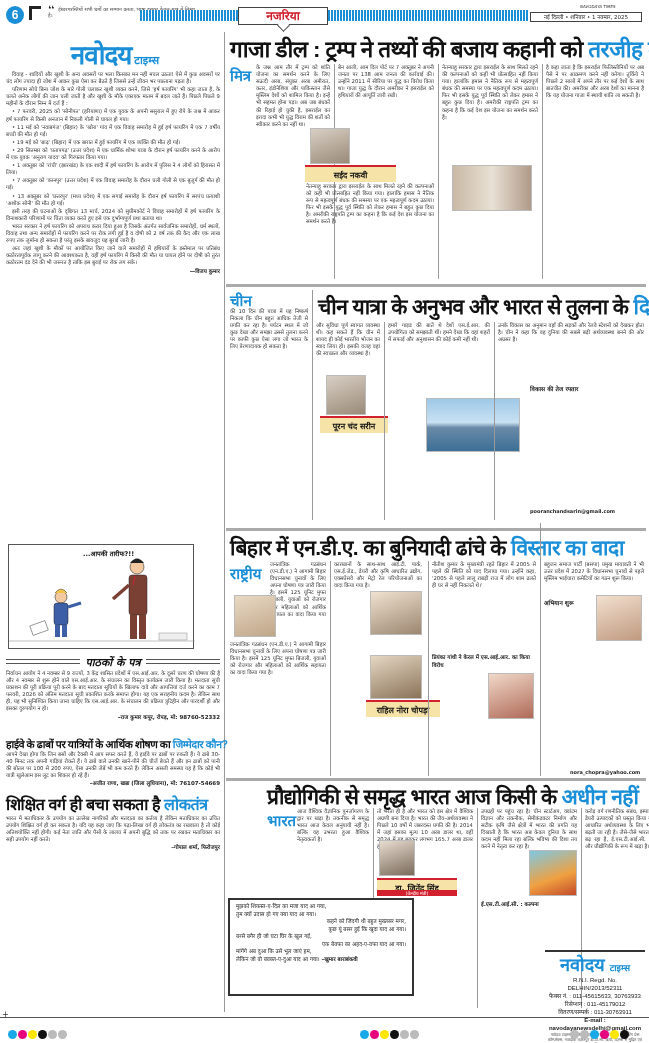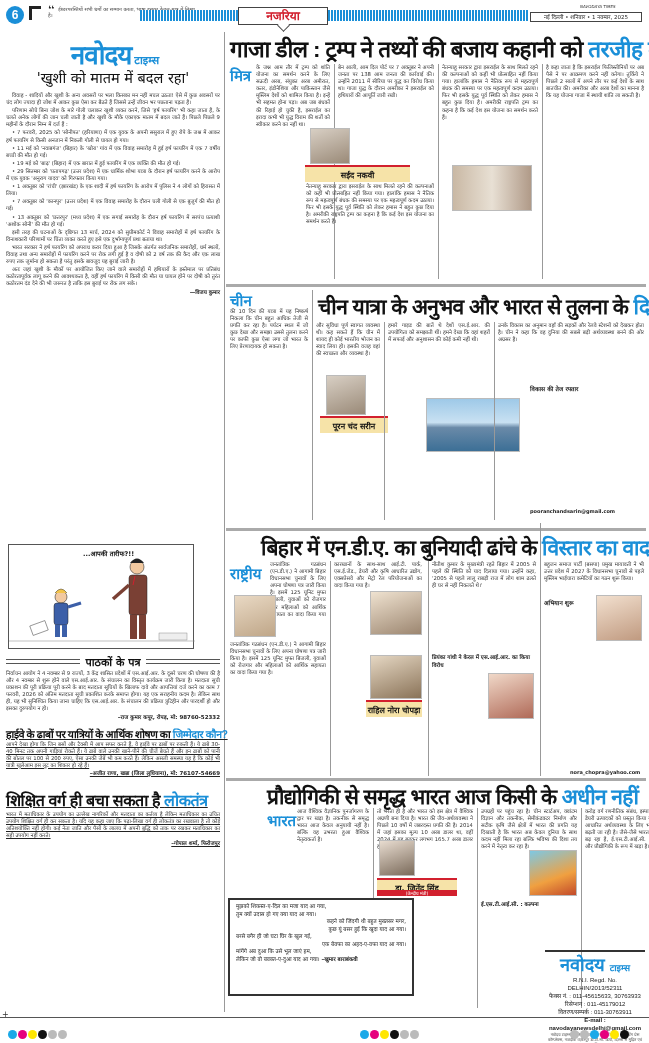--- a/index.html
+++ b/index.html
@@ -65,21 +65,20 @@
   <div class="abs datebox">नई दिल्ली • शनिवार • 1 नवम्बर, 2025</div>
 </div>
 
 <div class="abs vrule" style="left:224px;top:32px;height:980px;"></div>
 
 <div class="abs masthead">
   <span class="big">नवोदय</span><span class="small">टाइम्स</span>
 </div>
 
 <div class="abs" style="left:6px;top:68px;width:214px;">
-  <div class="lead-head">'खुशी को मातम में बदल रहा'</div>
   <div class="body-text" style="margin-top:3px;">
     <p>विवाह - शादियों और खुशी के अन्य अवसरों पर भला किसका मन नहीं मचल उठता! ऐसे में कुछ अवसरों पर चंद लोग ज्यादा ही जोश में आकर कुछ ऐसा कर बैठते हैं जिससे उन्हें जीवन भर पछताना पड़ता है।</p>
     <p>परिणाम सोचे बिना जोश के मारे गोली चलाकर खुशी व्यक्त करने, जिसे 'हर्ष फायरिंग' भी कहा जाता है, के चलते अनेक लोगों की जान चली जाती है और खुशी के मौके एकाएक मातम में बदल जाते हैं। पिछले पिछले 9 महीनों के दौरान निम्न में दर्ज हैं :</p>
     <p>• 7 फरवरी, 2025 को 'सोनीपत' (हरियाणा) में एक युवक के अपनी ससुराल में हुए रोपे के जश्न में आकर हर्ष फायरिंग से किसी अनजान में निकली गोली से घायल हो गया।</p>
     <p>• 11 मई को 'नवाबगंज' (बिहार) के 'खोरा' गांव में एक विवाह समारोह में हुई हर्ष फायरिंग में एक 7 वर्षीय बच्ची की मौत हो गई।</p>
     <p>• 19 मई को 'बाढ़' (बिहार) में एक बारात में हुई फायरिंग में एक व्यक्ति की मौत हो गई।</p>
     <p>• 29 सितम्बर को 'प्रतापगढ़' (उत्तर प्रदेश) में एक धार्मिक शोभा यात्रा के दौरान हर्ष फायरिंग करने के आरोप में एक युवक 'अनुराग यादव' को गिरफ्तार किया गया।</p>
     <p>• 1 अक्तूबर को 'रांची' (झारखंड) के एक शादी में हर्ष फायरिंग के आरोप में पुलिस ने 4 लोगों को हिरासत में लिया।</p>
     <p>• 7 अक्तूबर को 'कानपुर' (उत्तर प्रदेश) में एक विवाह समारोह के दौरान चली गोली से एक बुजुर्ग की मौत हो गई।</p>
     <p>• 13 अक्तूबर को 'छतरपुर' (मध्य प्रदेश) में एक सगाई समारोह के दौरान हर्ष फायरिंग में सरपंच प्रत्याशी 'अशोक सोनी' की मौत हो गई।</p>
@@ -108,51 +107,51 @@
     <rect x="121" y="70" width="7" height="24" fill="#7a4034"></rect>
     <rect x="130" y="70" width="7" height="24" fill="#7a4034"></rect>
     <line x1="120" y1="40" x2="104" y2="54" stroke="#7a4034" stroke-width="3.5"></line>
     <line x1="126" y1="31" x2="124" y2="40" stroke="#d2202e" stroke-width="1"></line>
     <rect x="150" y="88" width="28" height="7" fill="#eee" stroke="#777" stroke-width="0.4"></rect>
   </svg>
   <div class="abs" style="left:74px;top:4px;font-size:6.5px;font-weight:bold;color:#111;">...आपकी तारीफ?!!</div>
 </div>
 
 <div class="abs" style="left:6px;top:654px;width:214px;">
-  <div style="position:relative;height:14px;">
+  <div style="position:relative;height:14px;font-style:italic;">
     <div class="double-line abs" style="left:0;top:5px;width:214px;"></div>
     <div class="letters-head abs" style="left:0;top:0;width:214px;"><span>पाठकों के पत्र</span></div>
   </div>
 
   <div style="margin-top:2px;">
     <div class="body-text">निर्वाचन आयोग ने 4 नवम्बर से 9 राज्यों, 3 केंद्र शासित प्रदेशों में एस.आई.आर. के दूसरे चरण की घोषणा की है और 4 नवम्बर से शुरू होने वाले एस.आई.आर. के संचालन का विस्तृत कार्यक्रम जारी किया है। मतदाता सूची प्रकाशन की पूरी प्रक्रिया पूरी करने के बाद मतदाता सूचियों के खिलाफ दावे और आपत्तियां दर्ज करने का काम 7 फरवरी, 2026 को अंतिम मतदाता सूची प्रकाशित करके समाप्त होगा। यह एक सराहनीय कदम है। लेकिन साथ ही, यह भी सुनिश्चित किया जाना चाहिए कि एस.आई.आर. के संचालन की प्रक्रिया त्रुटिहीन और पारदर्शी हो और इसका दुरुपयोग न हो।</div>
     <div class="sign">–राज कुमार कपूर, रोपड़, मो: 98760-52332</div>
   </div>
 
-  <div style="margin-top:6px;text-decoration:underline;">
+  <div style="margin-top:16px;">
     <div class="sub-head" style="font-size:10.5px;"><span>हाईवे के ढाबों पर यात्रियों के आर्थिक शोषण का </span><span class="accent">जिम्मेदार कौन?</span></div>
     <div class="body-text">आपने देखा होगा कि जिन बसों और टैक्सी में आप सफर करते हैं, वे हाईवे पर ढाबों पर रुकती हैं। ये ढाबे 30-40 मिनट तक अपनी गाड़ियां रोकते हैं। ये ढाबे वाले उनकी खाने-पीने की चीजें बेचते हैं और इन ढाबों को पानी की बोतल पर 100 से 200 रुपए, ऐसा उनकी जेबें भी कम करते हैं। लेकिन असली समस्या यह है कि कोई भी यात्री खुलेआम इस लूट का शिकार हो रहे हैं।</div>
     <div class="sign">–अजीत राणा, खन्ना (जिला लुधियाना), मो: 76107-54669</div>
   </div>
 
-  <div style="margin-top:12px;text-decoration:underline;">
+  <div style="margin-top:6px;">
     <div class="sub-head" style="font-size:16px;"><span>शिक्षित वर्ग ही बचा सकता है </span><span class="accent">लोकतंत्र</span></div>
     <div class="body-text">भारत में मताधिकार के उपयोग का उल्लेख नागरिकों और मतदाता का कर्तव्य है लेकिन मताधिकार का उचित उपयोग शिक्षित वर्ग ही कर सकता है। यदि यह कहा जाए कि पढ़ा-लिखा वर्ग ही लोकतंत्र का रखवाला है तो कोई अतिशयोक्ति नहीं होगी। कई नेता जाति और पैसों के लालच में अपनी बुद्धि को ताक पर रखकर मताधिकार का सही उपयोग नहीं करते।</div>
     <div class="sign">–गोपाल शर्मा, फिरोजपुर</div>
   </div>
 </div>
 
 <div class="abs" style="left:230px;top:33px;width:415px;height:250px;">
   <div class="big-head" style="font-size:22.5px;"><span>गाजा डील : ट्रम्प ने तथ्यों की बजाय कहानी को </span><span class="accent">तरजीह दी</span></div>
   <div class="abs kicker" style="left:0;top:32px;">मित्र</div>
   <div class="abs body-text" style="left:26px;top:31px;width:74px;">के जश्न आम तौर में ट्रम्प को शांति योजना का समर्थन करने के लिए सऊदी अरब, संयुक्त अरब अमीरात, कतर, इंडोनेशिया और पाकिस्तान जैसे मुस्लिम देशों को शामिल किया है। इन्हें भी सहमत होना पड़ा। अब जब बंधकों की रिहाई हो चुकी है, इसराईल का इरादा कभी भी युद्ध विराम की शर्तों को स्वीकार करने का नहीं था।</div>
   <div class="abs vrule" style="left:104px;top:31px;height:215px;"></div>
   <div class="abs body-text" style="left:108px;top:31px;width:96px;">बेन आली, आम दिल पोर्ट पर 7 अक्तूबर ने अपनी जनता पर 138 आम जनता की कार्रवाई की। उन्होंने 2011 में सीरिया पर युद्ध का विरोध किया था। गाजा युद्ध के दौरान अमरीका ने इसराईल को हथियारों की आपूर्ति जारी रखी।</div>
   <div class="abs photo" style="left:80px;top:95px;width:40px;height:36px;"></div>
-  <div class="abs author-card" style="left:75px;top:132px;width:105px;">सईद नकवी</div>
+  <div class="abs author-card" style="left:75px;top:132px;width:91px;">सईद नकवी</div>
   <div class="abs body-text" style="left:76px;top:150px;width:128px;">नेतन्याहू सरकार द्वारा इसराईल के साथ मिलते रहने की कल्पनाओं को कहीं भी प्रोत्साहित नहीं किया गया। हालांकि हमास ने नैतिक रूप से महत्वपूर्ण बंधक की समस्या पर एक महत्वपूर्ण कदम उठाया। फिर भी इसके युद्ध पूर्व स्थिति को लेकर हमास ने बहुत कुछ दिया है। अमरीकी राष्ट्रपति ट्रम्प का कहना है कि कई देश इस योजना का समर्थन करते हैं।</div>
   <div class="abs vrule" style="left:208px;top:31px;height:215px;"></div>
   <div class="abs body-text" style="left:212px;top:31px;width:96px;">नेतन्याहू सरकार द्वारा इसराईल के साथ मिलते रहने की कल्पनाओं को कहीं भी प्रोत्साहित नहीं किया गया। हालांकि हमास ने नैतिक रूप से महत्वपूर्ण बंधक की समस्या पर एक महत्वपूर्ण कदम उठाया। फिर भी इसके युद्ध पूर्व स्थिति को लेकर हमास ने बहुत कुछ दिया है। अमरीकी राष्ट्रपति ट्रम्प का कहना है कि कई देश इस योजना का समर्थन करते हैं।</div>
   <div class="abs photo" style="left:222px;top:132px;width:80px;height:46px;background:linear-gradient(90deg,#c9b8a4,#e8e0d4 50%,#b09a88);"></div>
   <div class="abs vrule" style="left:312px;top:31px;height:215px;"></div>
   <div class="abs body-text" style="left:316px;top:31px;width:98px;">है कहा जाता है कि इसराईल फिलिस्तीनियों पर अब पैसे ने पर आक्रमण करने नहीं करेगा। तुर्किये ने पिछले 2 सालों में अपने तौर पर कई देशों के साथ बातचीत की। अमरीका और अरब देशों का मानना है कि यह योजना गाजा में स्थायी शांति ला सकती है।</div>
 </div>
 <div class="abs thickrule" style="left:226px;top:284px;width:420px;"></div>
 
 <div class="abs" style="left:230px;top:290px;width:415px;height:235px;">
@@ -167,30 +166,30 @@
   <div class="abs body-text" style="left:158px;top:32px;width:102px;">हमारे गाइड की बातें थे देशों एस.ई.आर. की उपयोगिता को समझाती थीं। हमने देखा कि वहां शहरों में सफाई और अनुशासन की कोई कमी नहीं थी।</div>
   <div class="abs photo city" style="left:196px;top:108px;width:94px;height:54px;"></div>
   <div class="abs vrule" style="left:264px;top:32px;height:198px;"></div>
   <div class="abs body-text" style="left:268px;top:32px;width:146px;">उनके विकास का अनुमान वहाँ की सड़कों और रेलवे स्टेशनों को देखकर होता है। चीन ने कहा कि वह दुनिया की सबसे बड़ी अर्थव्यवस्था बनने की ओर अग्रसर है।</div>
   <div class="abs" style="left:300px;top:95px;font-size:6px;font-weight:bold;">विकास की तेज रफ्तार</div>
   <div class="abs" style="left:300px;top:218px;font-size:5px;font-weight:bold;">pooranchandsarin@gmail.com</div>
 </div>
 <div class="abs thickrule" style="left:226px;top:528px;width:420px;"></div>
 
 <div class="abs" style="left:230px;top:533px;width:415px;height:245px;">
-  <div class="big-head" style="font-size:21px;margin-left:31px;"><span>बिहार में एन.डी.ए. का बुनियादी ढांचे के </span><span class="accent">विस्तार का वादा</span></div>
+  <div class="big-head" style="font-size:21px;"><span>बिहार में एन.डी.ए. का बुनियादी ढांचे के </span><span class="accent">विस्तार का वादा</span></div>
   <div class="abs kicker" style="left:0;top:30px;">राष्ट्रीय</div>
   <div class="abs body-text" style="left:40px;top:28px;width:56px;">जनतांत्रिक गठबंधन (एन.डी.ए.) ने आगामी बिहार विधानसभा चुनावों के लिए अपना घोषणा पत्र जारी किया है। इसमें 125 यूनिट मुफ्त बिजली, युवाओं को रोजगार और महिलाओं को आर्थिक सहायता का वादा किया गया है।</div>
   <div class="abs photo" style="left:4px;top:62px;width:42px;height:42px;background:linear-gradient(160deg,#e9d9c4,#bfa688);"></div>
   <div class="abs body-text" style="left:0;top:108px;width:96px;">जनतांत्रिक गठबंधन (एन.डी.ए.) ने आगामी बिहार विधानसभा चुनावों के लिए अपना घोषणा पत्र जारी किया है। इसमें 125 यूनिट मुफ्त बिजली, युवाओं को रोजगार और महिलाओं को आर्थिक सहायता का वादा किया गया है।</div>
   <div class="abs vrule" style="left:100px;top:28px;height:215px;"></div>
   <div class="abs body-text" style="left:104px;top:28px;width:88px;">कारखानों के साथ-साथ आई.टी. पार्क, एस.ई.जेड., डेयरी और कृषि आधारित उद्योग, एक्सप्रेसवे और मेट्रो रेल परियोजनाओं का वादा किया गया है।</div>
   <div class="abs photo" style="left:140px;top:58px;width:52px;height:44px;background:linear-gradient(160deg,#efe2d0,#9c8670);"></div>
   <div class="abs photo" style="left:140px;top:122px;width:52px;height:44px;background:linear-gradient(160deg,#e5d7c3,#8a7358);"></div>
-  <div class="abs author-card" style="left:136px;top:167px;width:56px;">राहिल नोरा चोपड़ा</div>
+  <div class="abs author-card" style="left:136px;top:167px;width:74px;">राहिल नोरा चोपड़ा</div>
   <div class="abs vrule" style="left:198px;top:28px;height:215px;"></div>
   <div class="abs body-text" style="left:202px;top:28px;width:104px;">नीतीश कुमार के मुख्यमंत्री रहते बिहार में 2005 से पहले की स्थिति को याद दिलाया गया। उन्होंने कहा, '2005 से पहले लालू राबड़ी राज में लोग शाम ढलते ही घर से नहीं निकलते थे।'</div>
   <div class="abs" style="left:202px;top:120px;width:104px;font-size:5.5px;font-weight:bold;">प्रियंका गांधी ने केरल में एस.आई.आर. का किया विरोध</div>
   <div class="abs photo" style="left:258px;top:140px;width:46px;height:46px;background:linear-gradient(160deg,#f0d8c8,#b06a58);"></div>
   <div class="abs vrule" style="left:310px;top:-10px;height:253px;"></div>
   <div class="abs body-text" style="left:314px;top:28px;width:100px;">बहुजन समाज पार्टी (बसपा) प्रमुख मायावती ने भी उत्तर प्रदेश में 2027 के विधानसभा चुनावों से पहले मुस्लिम भाईचारा कमेटियों का गठन शुरू किया।</div>
   <div class="abs" style="left:314px;top:66px;font-size:6px;font-weight:bold;">अभियान शुरू</div>
   <div class="abs photo" style="left:366px;top:62px;width:46px;height:46px;background:linear-gradient(160deg,#f2e0cf,#c09a80);"></div>
   <div class="abs" style="left:340px;top:236px;font-size:5px;font-weight:bold;">nora_chopra@yahoo.com</div>
 </div>

